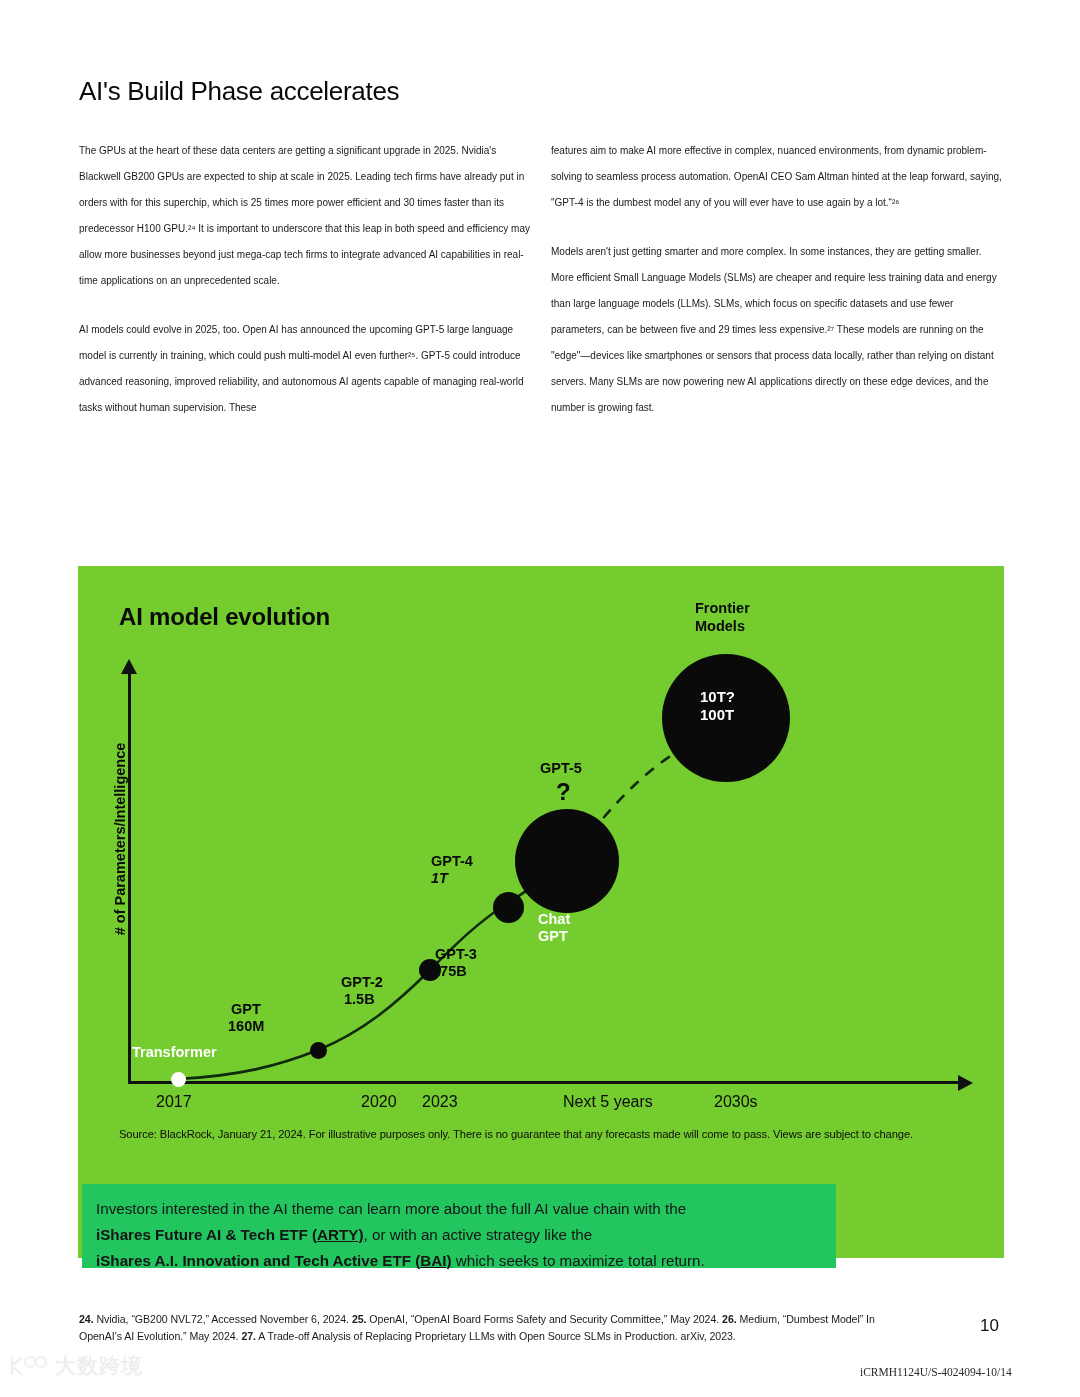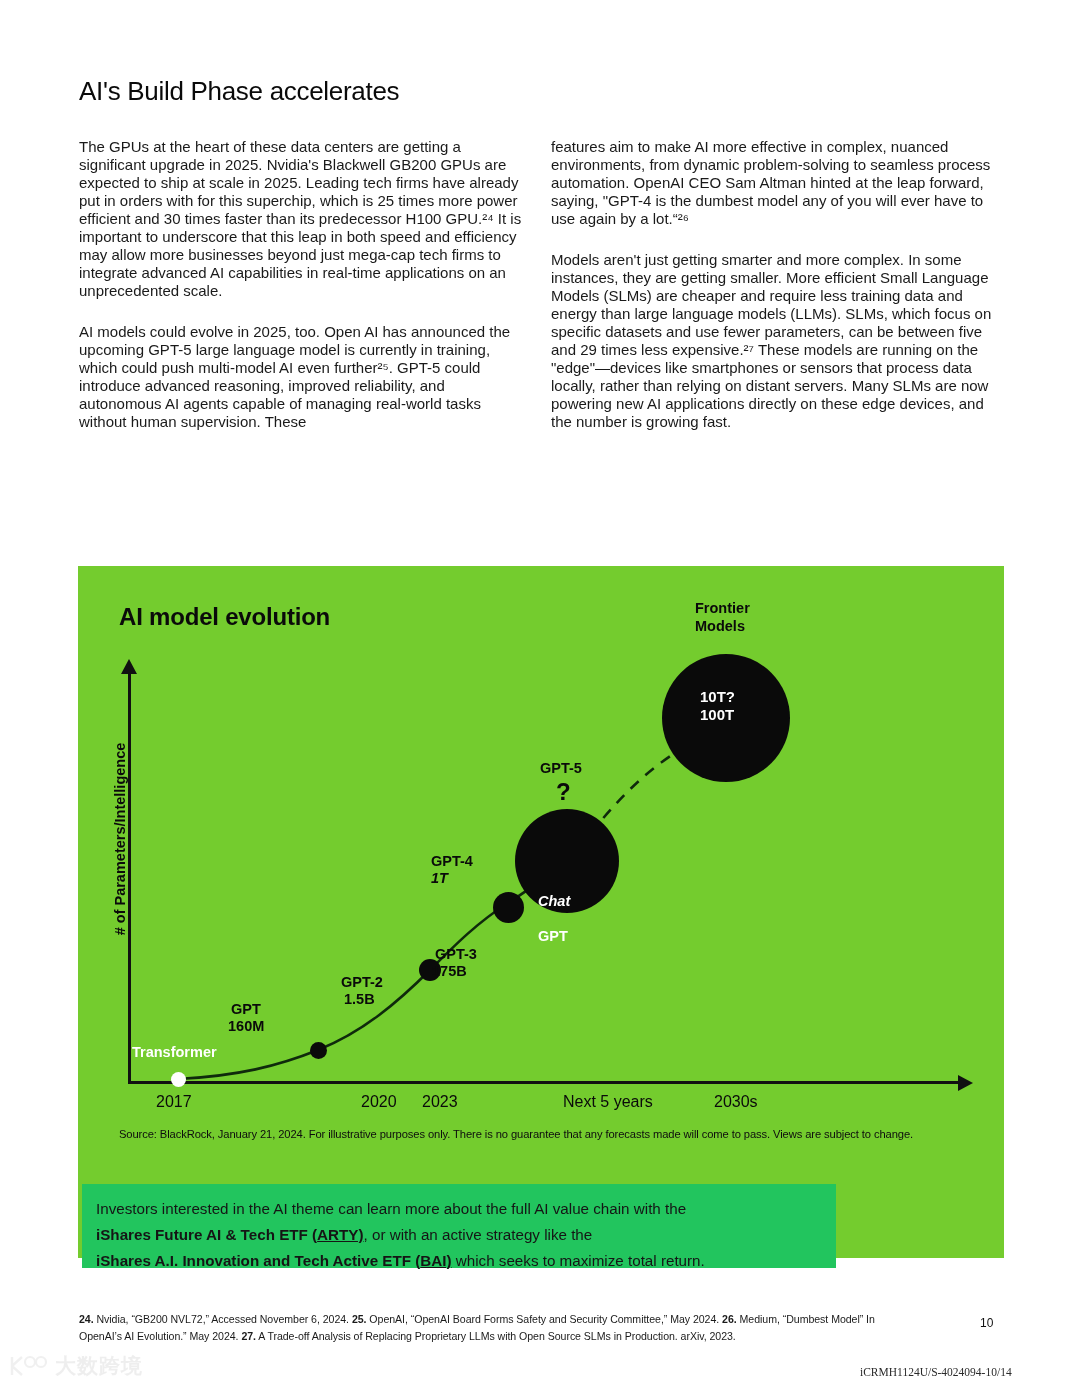--- a/index.html
+++ b/index.html
@@ -14,21 +14,21 @@
   .page{position:relative;width:1080px;height:1397px;}
 
   
   .page-heading{
     position:absolute;left:79px;top:76px;
     font-size:26px;font-weight:normal;letter-spacing:-0.3px;
     color:#0a0a0a;
   }
 
   
-  .col{position:absolute;font-size:15px;line-height:18px;color:#1a1a1a;}
+  .col{position:absolute;font-size:10px;line-height:26px;color:#1a1a1a;}
   .col.left{left:79px;top:138px;width:452px;}
   .col.right{left:551px;top:138px;width:455px;}
   .col p{margin:0 0 23px 0;}
 
   
   .chart-panel{
     position:absolute;left:78px;top:566px;width:926px;height:692px;
     background:#74cc2e;
     overflow:hidden;
   }
@@ -87,21 +87,21 @@
   .callout-inner .b{font-weight:bold;margin-top:22px;}
   .callout-inner .u{text-decoration:underline;font-weight:bold;}
 
   
   .footnotes{
     position:absolute;left:79px;top:1311px;width:815px;
     font-size:10.6px;line-height:17px;color:#1a1a1a;letter-spacing:-0.05px;
   }
   .footnotes b{font-weight:bold;}
   .page-number{
-    position:absolute;left:980px;top:1316px;font-size:12px;color:#111;
+    position:absolute;left:980px;top:1316px;font-size:17px;color:#111;
   }
   .doc-id{
     position:absolute;left:860px;top:1366px;font-size:11.5px;color:#2a2a2a;
     font-family:"Liberation Serif","DejaVu Serif",serif;
   }
 
   
   .watermark{
     position:absolute;left:8px;top:1352px;
     display:flex;align-items:center;gap:7px;
@@ -165,21 +165,21 @@
 
     <div class="nlabel" style="left:153px;top:435px;">GPT</div>
     <div class="nlabel" style="left:150px;top:452px;">160M</div>
 
     <div class="nlabel" style="left:263px;top:408px;">GPT-2</div>
     <div class="nlabel" style="left:266px;top:425px;">1.5B</div>
 
     <div class="nlabel" style="left:357px;top:380px;">GPT-3</div>
     <div class="nlabel" style="left:354px;top:397px;">175B</div>
 
-    <div class="nlabel white" style="left:460px;top:327px;font-style:italic;">Chat</div>
+    <div class="nlabel white" style="left:460px;top:345px;">Chat</div>
     <div class="nlabel white" style="left:460px;top:362px;">GPT</div>
 
     <div class="nlabel" style="left:353px;top:287px;">GPT-4</div>
     <div class="nlabel" style="left:353px;top:304px;font-style:italic;">1T</div>
 
     <div class="nlabel" style="left:462px;top:194px;">GPT-5</div>
     <div class="qmark" style="left:478px;top:212px;">?</div>
 
     <div class="nlabel" style="left:617px;top:34px;text-align:center;">Frontier</div>
     <div class="nlabel" style="left:617px;top:52px;text-align:center;">Models</div>

